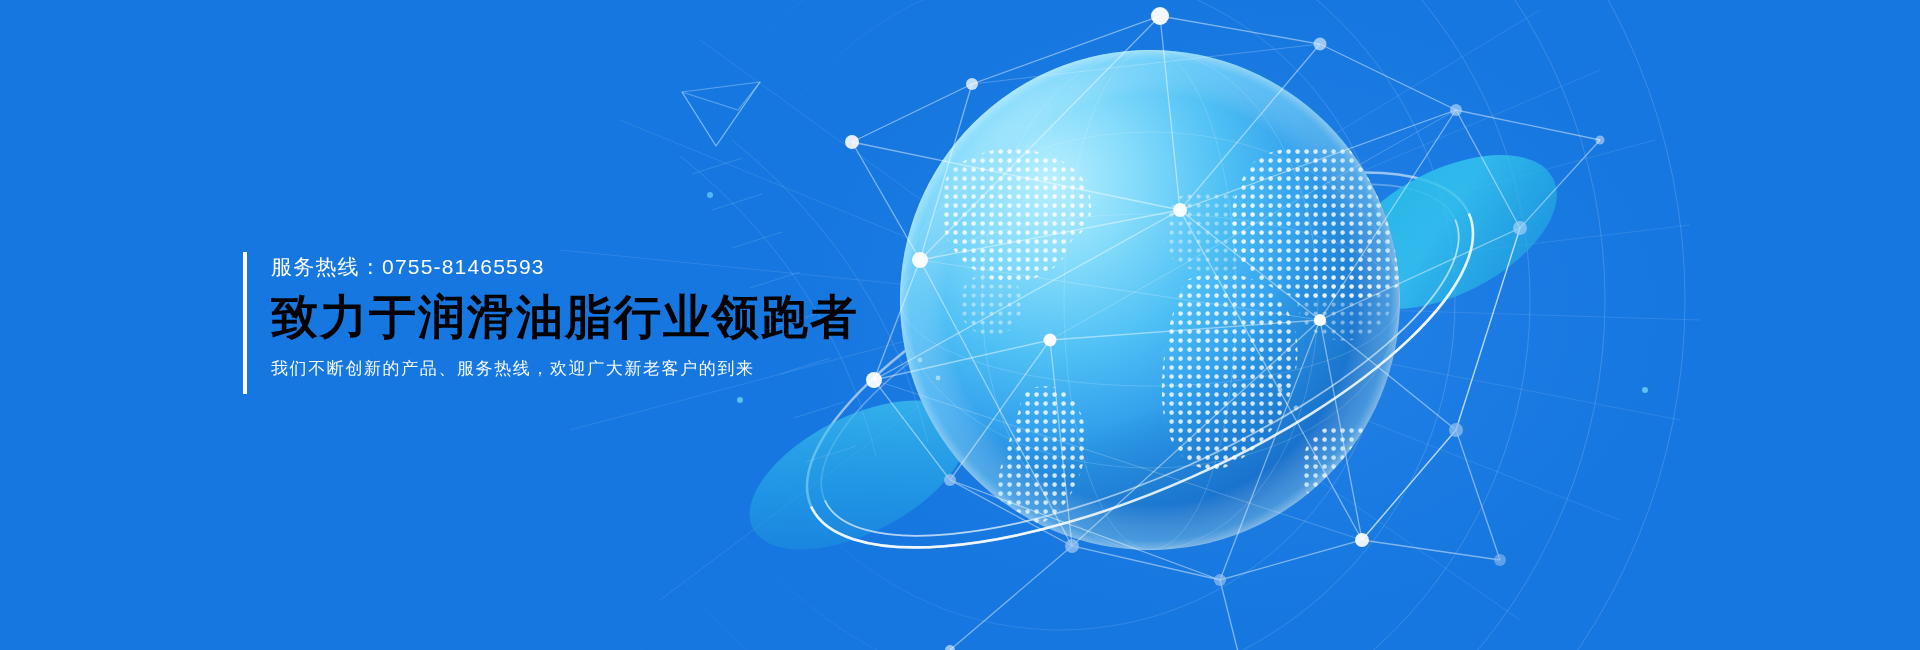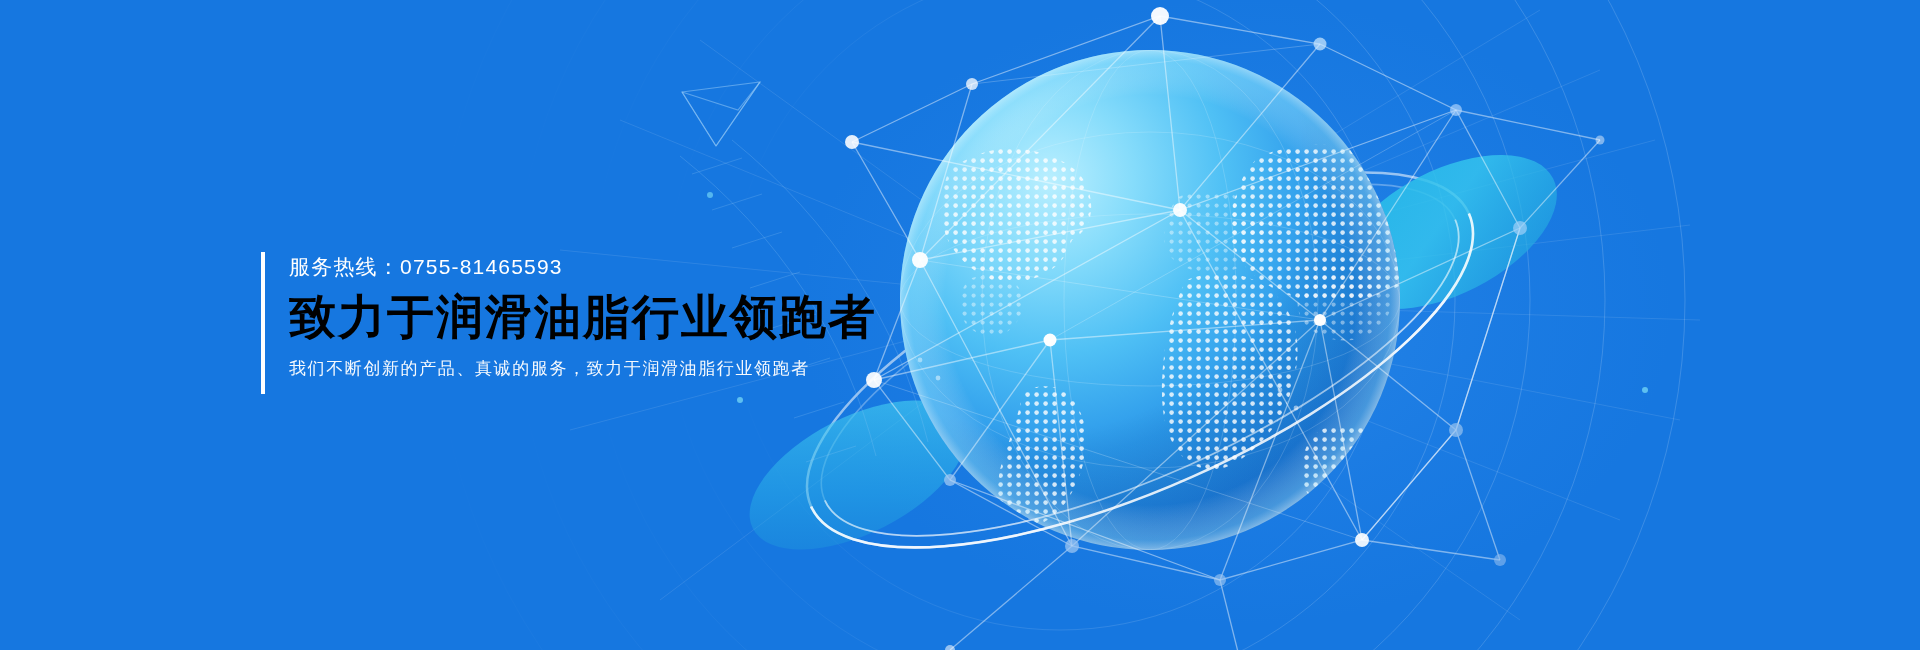--- a/index.html
+++ b/index.html
@@ -29,21 +29,21 @@
   .globe-wrap {
     position:absolute; left:620px; top:-40px;
     width:1300px; height:740px;
     pointer-events:none;
   }
   .globe-wrap svg { display:block; width:100%; height:100%; }
 
   
   .text-block {
     position:absolute; left:243px; top:252px;
-    display:flex; align-items:stretch;margin-left:18px;
+    display:flex; align-items:stretch;
   }
   .accent-bar {
     width:4px; background:#ffffff; margin-right:24px;
     align-self:stretch; min-height:142px;
   }
   .copy { display:flex; flex-direction:column; justify-content:flex-start; padding-top:0; }
   .hotline {
     color:#ffffff; font-size:21px; line-height:30px;
     letter-spacing:1.2px; font-weight:400; white-space:nowrap;
   }
@@ -285,17 +285,17 @@
         <path d="M 186 502 L 236 486"></path>
       </g>
     </svg>
   </div>
 
   <div class="text-block">
     <div class="accent-bar"></div>
     <div class="copy">
       <div class="hotline">服务热线：0755-81465593</div>
       <div class="headline">致力于润滑油脂行业领跑者</div>
-      <div class="subline">我们不断创新的产品、真诚的服务，致力于润滑油脂行业领跑者</div>
+      <div class="subline">我们不断创新的产品、服务热线，欢迎广大新老客户的到来</div>
     </div>
   </div>
 
 </div>
 
 </body></html>

